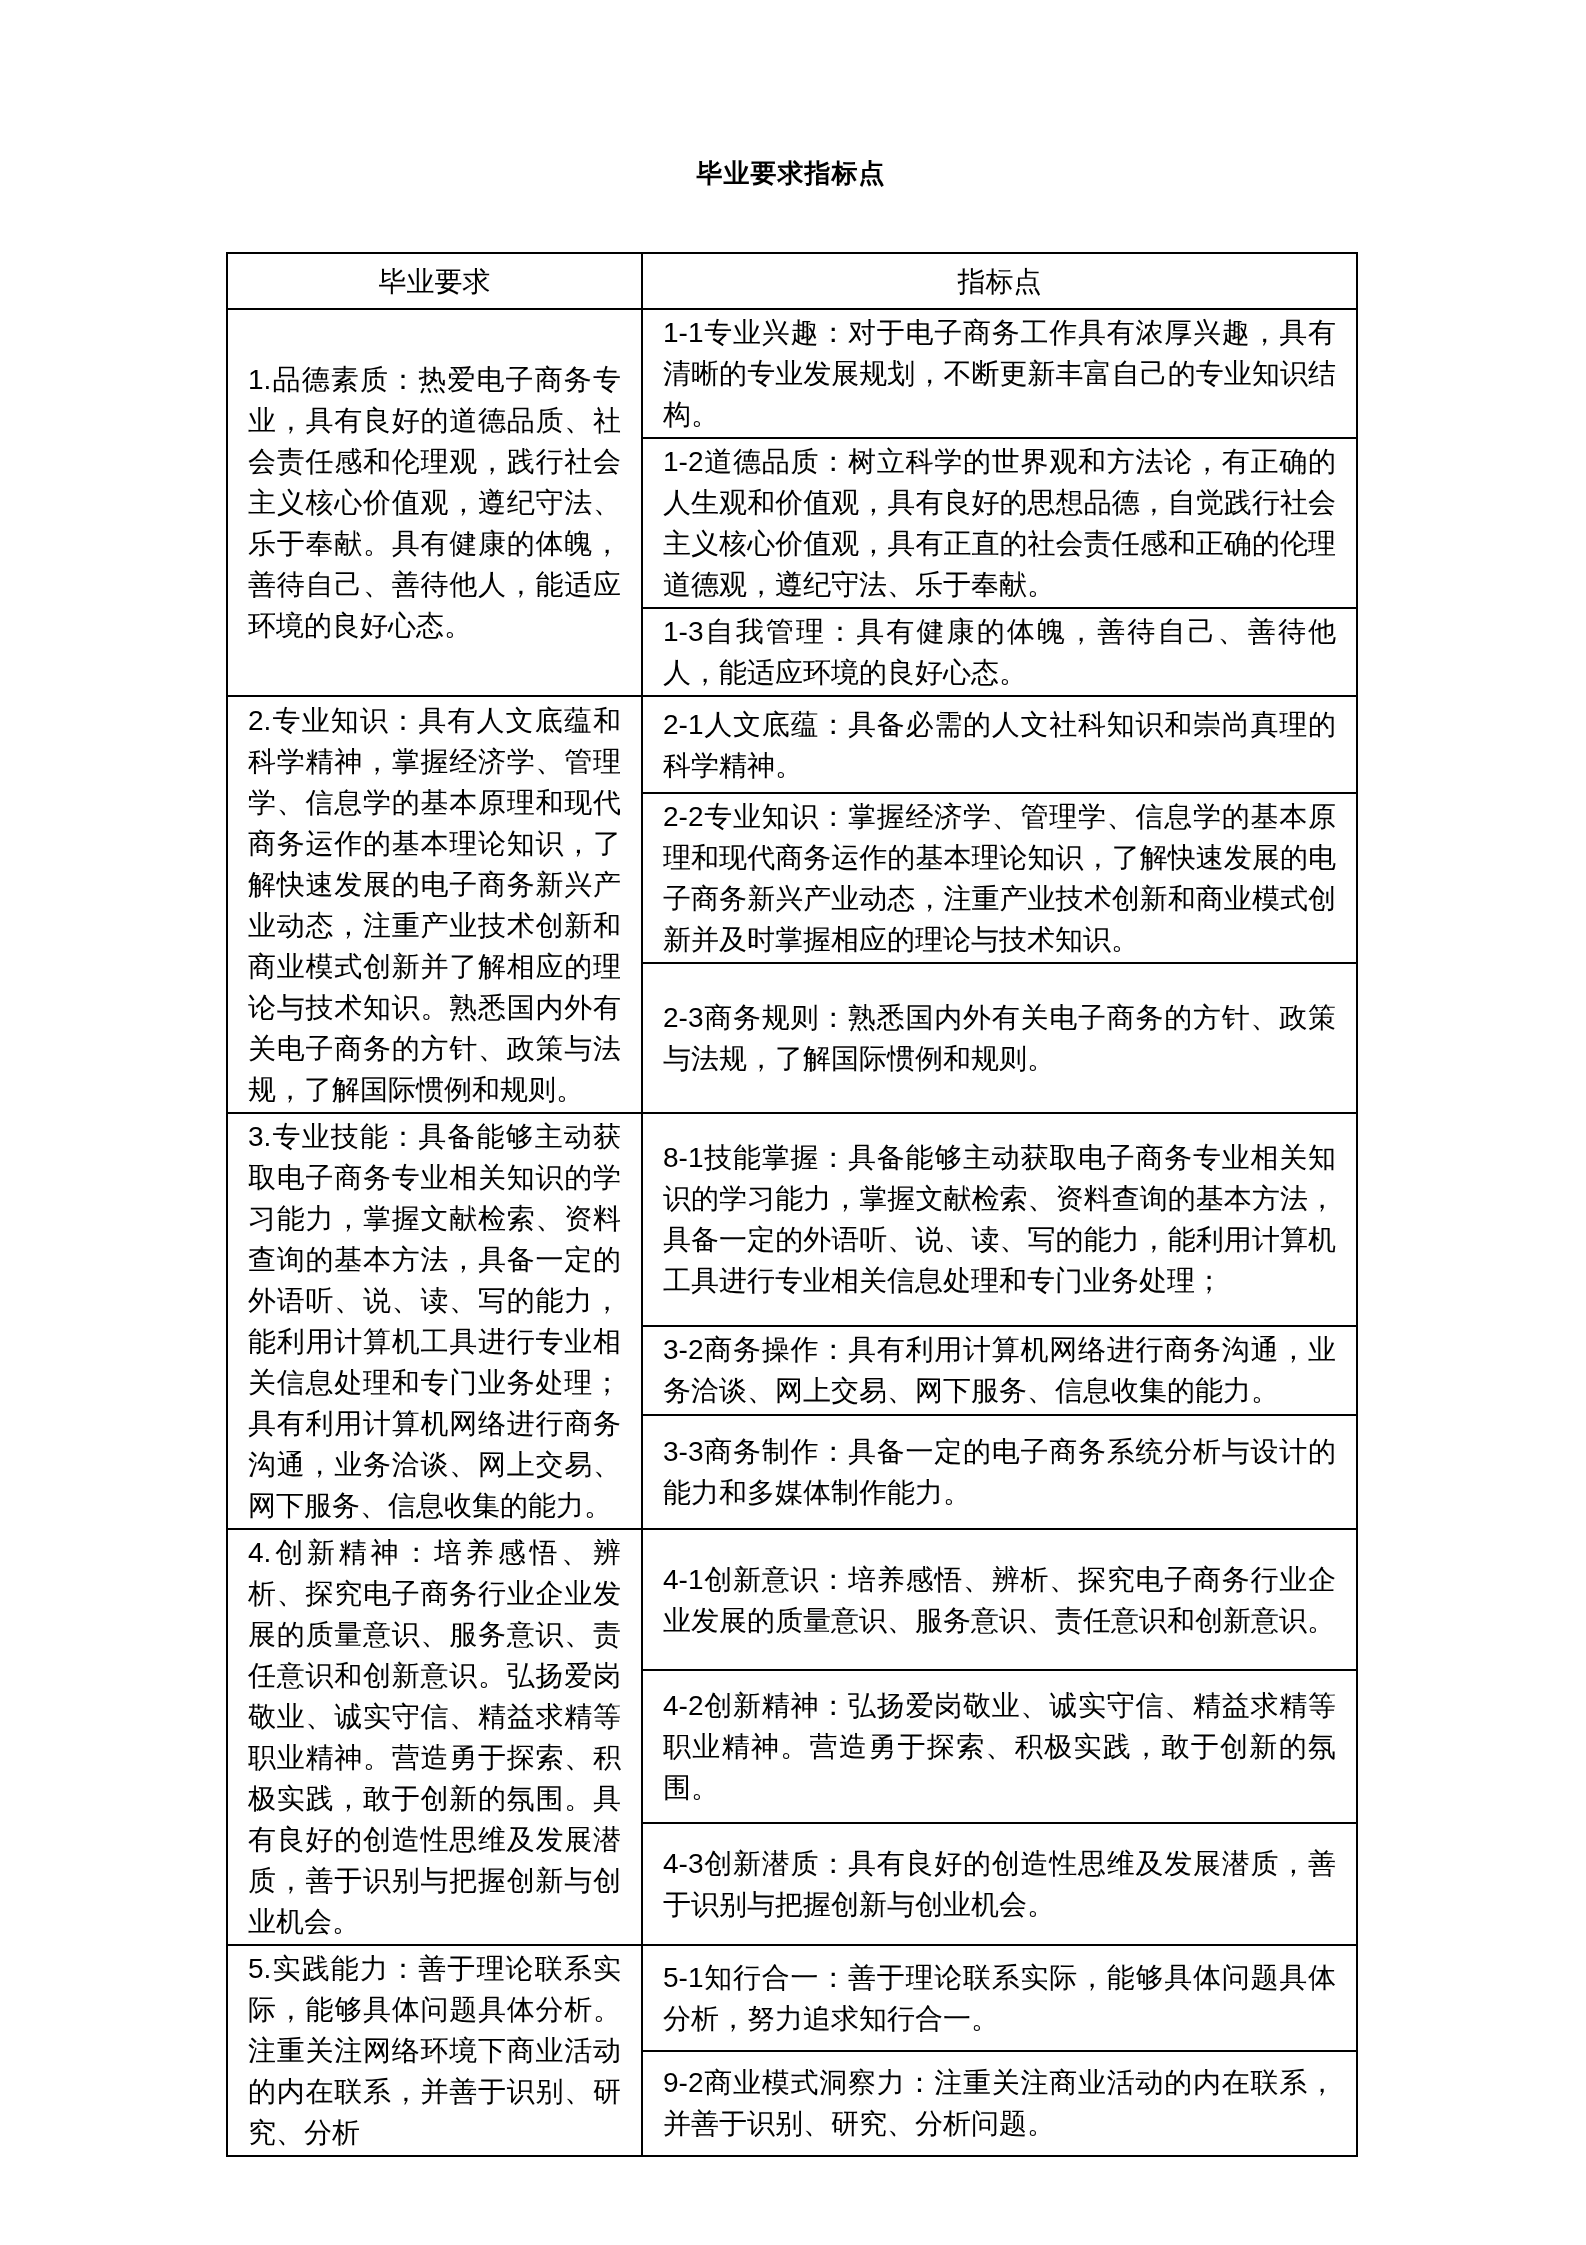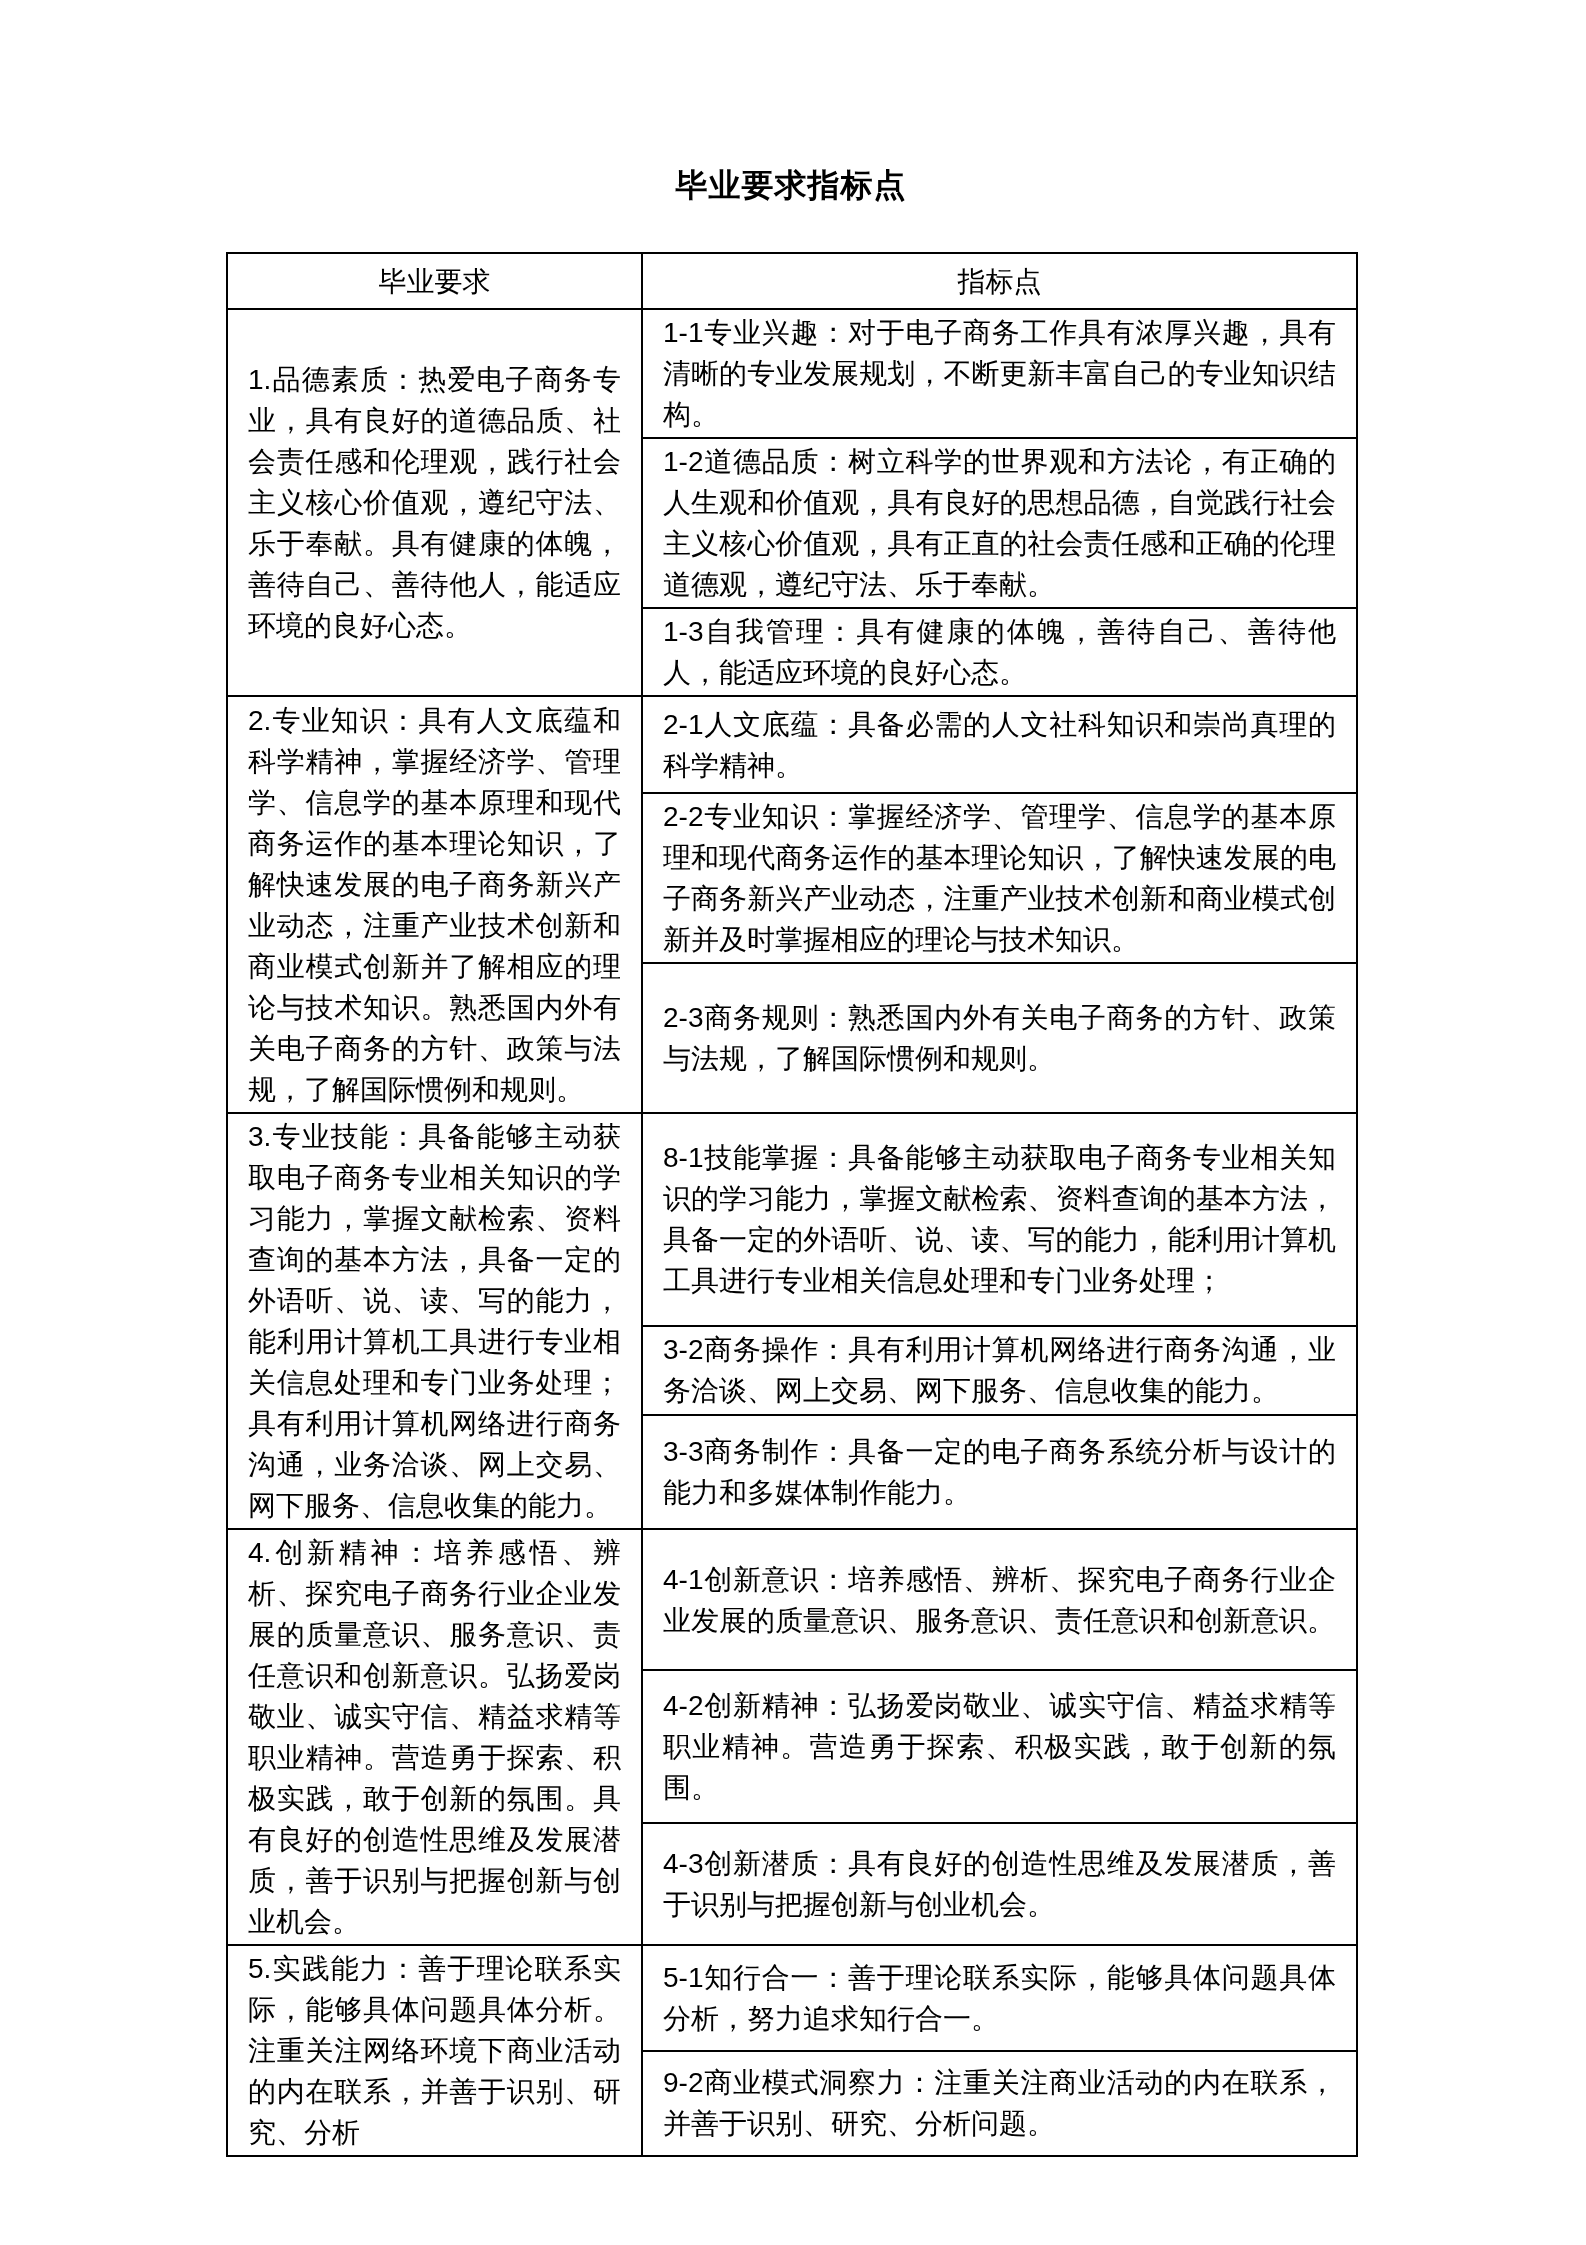--- a/index.html
+++ b/index.html
@@ -9,26 +9,26 @@
   }
   body {
     position: relative;
     width: 1586px;
     height: 2245px;
     font-family: "Liberation Sans", "DejaVu Sans", sans-serif;
     color: #000000;
   }
   .doc-title {
     position: absolute;
-    top: 164px;
+    top: 156px;
     left: 226px;
     width: 1130px;
     margin: 0;
     text-align: center;
-    font-size: 32px;
+    font-size: 26px;
     font-weight: bold;
     letter-spacing: 1px;
   }
   table.req-table {
     position: absolute;
     top: 252px;
     left: 226px;
     width: 1130px;
     border-collapse: collapse;
     table-layout: fixed;

